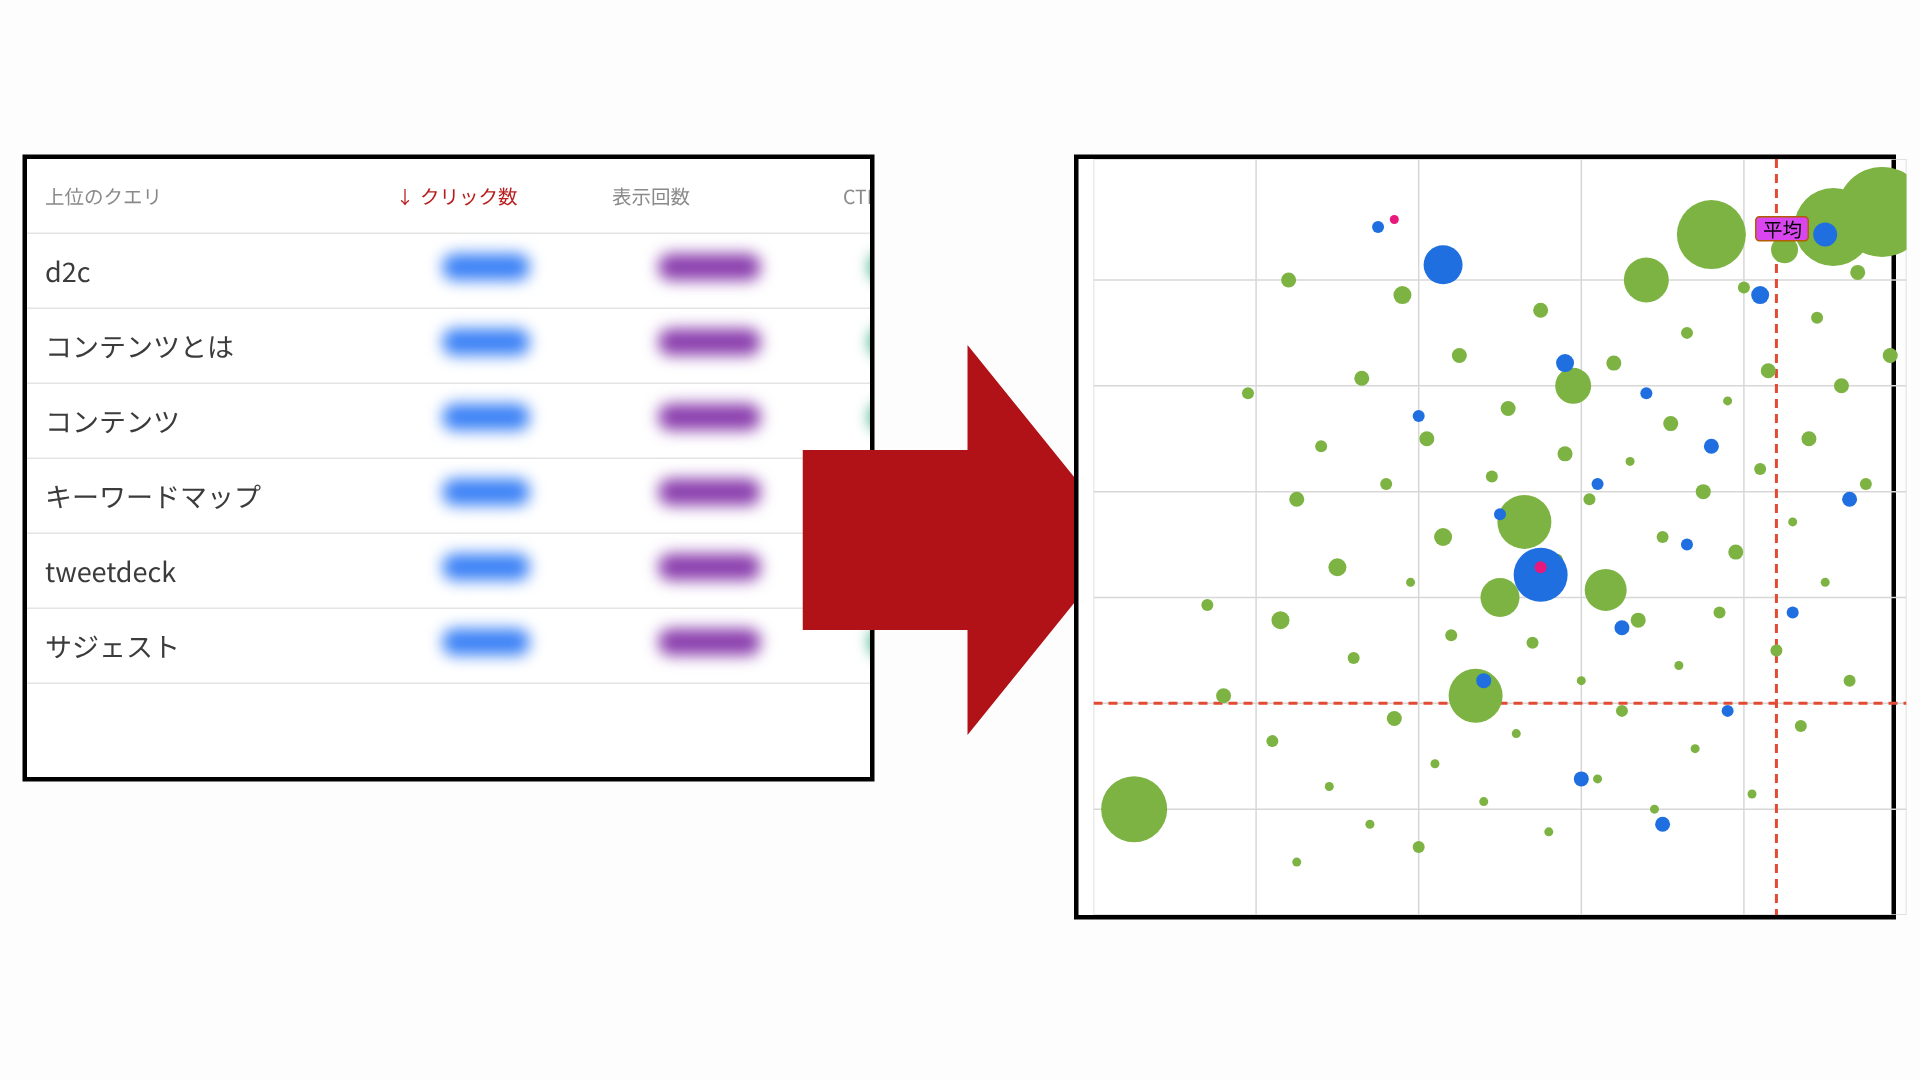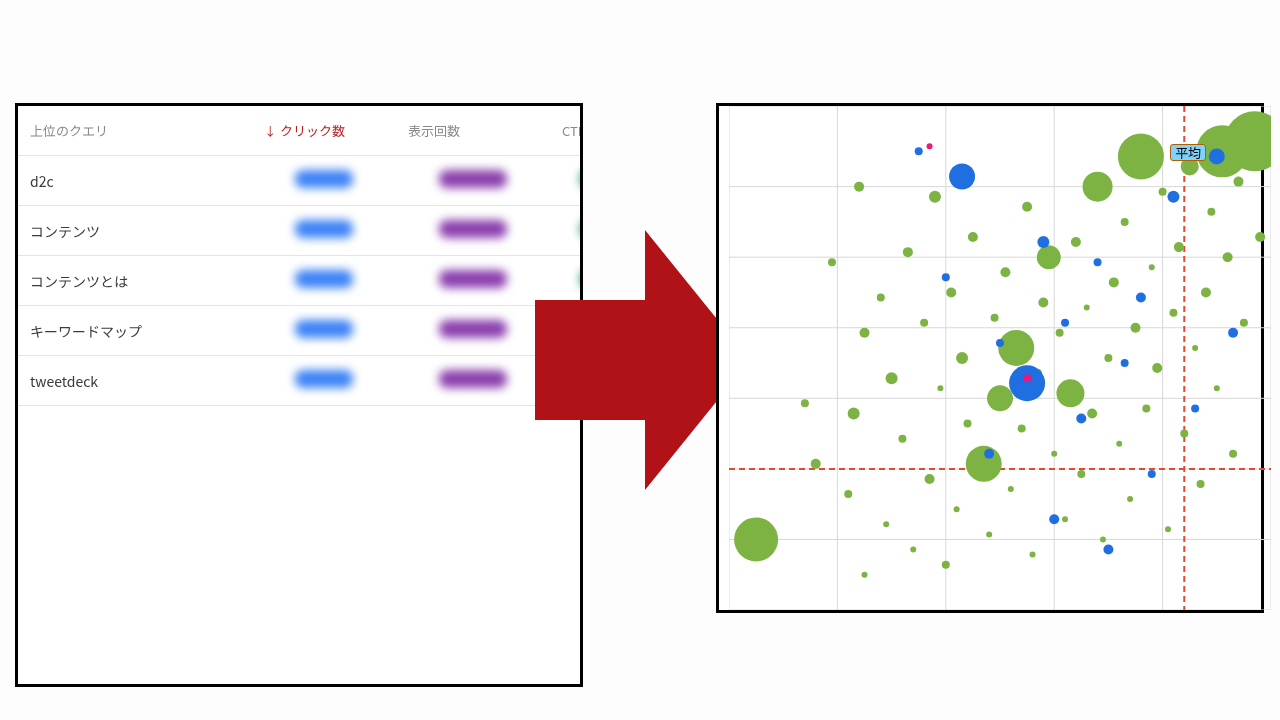--- a/index.html
+++ b/index.html
@@ -1,41 +1,41 @@
 <!DOCTYPE html>
 <html><head>
 <meta charset="utf-8">
 <style>
   html,body{margin:0;padding:0;width:1280px;height:720px;background:#fdfdfd;font-family:"Hiragino Sans","Noto Sans JP","Meiryo",Arial,sans-serif;color:#333;}
   .stage{position:relative;width:1280px;height:720px;}
   
-  .table-panel{position:absolute;left:15px;top:103px;width:568px;height:584px;border:3px solid #000;background:#fff;box-sizing:border-box;overflow:hidden;}
+  .table-panel{position:absolute;left:15px;top:103px;width:568px;height:418px;border:3px solid #000;background:#fff;box-sizing:border-box;overflow:hidden;}
   .tbl{width:100%;border-collapse:collapse;table-layout:fixed;}
   .tbl th,.tbl td{border-bottom:1px solid #e4e4e4;padding:0 12px;height:49px;font-size:14px;text-align:left;vertical-align:middle;}
   .tbl th{font-weight:400;color:#8a8a8a;font-size:13px;}
   .tbl th.sort{color:#b91c1c;}
   .sort-arrow{font-size:12px;margin-right:4px;}
   .col-q{width:210px;}
   .col-c{width:120px;text-align:right;}
   .col-i{width:130px;text-align:right;}
   .col-r{width:80px;text-align:right;}
-  .tbl td.col-q{color:#3b3b3b;font-size:14px;}
+  .tbl td.col-q{color:#3b3b3b;font-size:18px;}
   .blur{display:inline-block;border-radius:8px;height:18px;filter:blur(5px);}
   .bc{background:#3c82f6;width:58px;}
   .bi{background:#8b3fae;width:68px;}
   .br{background:#1aa17a;width:44px;}
   .tbl td.col-c, .tbl td.col-i, .tbl td.col-r{text-align:center;}
   
   .arrow-wrap{position:absolute;left:535px;top:230px;width:215px;height:260px;}
   
   .chart-panel{position:absolute;left:716px;top:103px;width:548px;height:510px;border:3px solid #000;background:#fff;box-sizing:border-box;}
   .plot{position:absolute;left:10px;top:0;right:0;bottom:0;}
   .grid line{stroke:#d7d7d7;stroke-width:1;}
   .avgline{stroke:#e34a33;stroke-width:2;stroke-dasharray:6 4;}
-  .avg-label{position:absolute;font-size:13px;color:#000;background:#7dd3fc;border:1px solid #b35c00;padding:1px 4px;border-radius:3px;line-height:1;}
+  .avg-label{position:absolute;font-size:13px;color:#000;background:#d946ef;border:1px solid #b35c00;padding:1px 4px;border-radius:3px;line-height:1;}
   circle.green{fill:#7db342;}
   circle.blue{fill:#1f6fe0;}
   circle.pink{fill:#e9187b;}
 </style>
 </head>
 <body>
 
 <div class="stage">
 
   <div class="table-panel">
@@ -51,39 +51,45 @@
         </tr>
       </thead>
       <tbody id="tbody">
           <tr>
             <td class="col-q">d2c</td>
             <td class="col-c"><span class="blur bc"></span></td>
             <td class="col-i"><span class="blur bi"></span></td>
             <td class="col-r"><span class="blur br"></span></td>
           </tr>
           <tr>
+            <td class="col-q">コンテンツとは</td>
+            <td class="col-c"><span class="blur bc"></span></td>
+            <td class="col-i"><span class="blur bi"></span></td>
+            <td class="col-r"><span class="blur br"></span></td>
+          </tr>
+          <tr>
             <td class="col-q">コンテンツ</td>
             <td class="col-c"><span class="blur bc"></span></td>
             <td class="col-i"><span class="blur bi"></span></td>
             <td class="col-r"><span class="blur br"></span></td>
           </tr>
           <tr>
-            <td class="col-q">コンテンツとは</td>
-            <td class="col-c"><span class="blur bc"></span></td>
-            <td class="col-i"><span class="blur bi"></span></td>
-            <td class="col-r"><span class="blur br"></span></td>
-          </tr>
-          <tr>
             <td class="col-q">キーワードマップ</td>
             <td class="col-c"><span class="blur bc"></span></td>
             <td class="col-i"><span class="blur bi"></span></td>
             <td class="col-r"><span class="blur br"></span></td>
           </tr>
           <tr>
             <td class="col-q">tweetdeck</td>
+            <td class="col-c"><span class="blur bc"></span></td>
+            <td class="col-i"><span class="blur bi"></span></td>
+            <td class="col-r"><span class="blur br"></span></td>
+          </tr>
+          <tr>
+            <td class="col-q">サジェスト</td>
             <td class="col-c"><span class="blur bc"></span></td>
             <td class="col-i"><span class="blur bi"></span></td>
             <td class="col-r"><span class="blur br"></span></td>
           </tr>
         </tbody>
     </table>
   </div>
 
   <div class="arrow-wrap">
     <svg viewBox="0 0 215 260" width="215" height="260">

